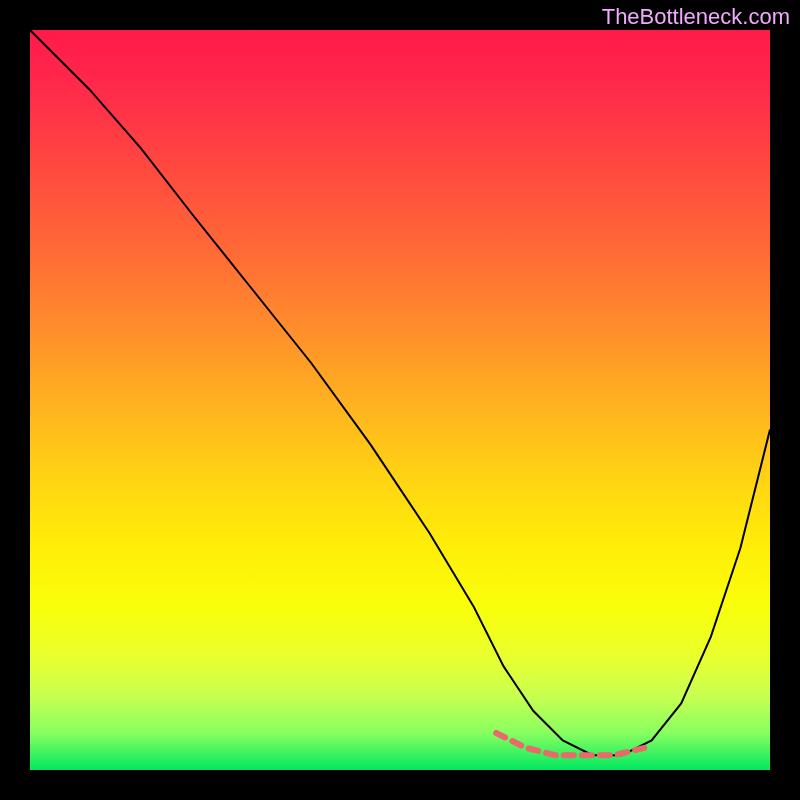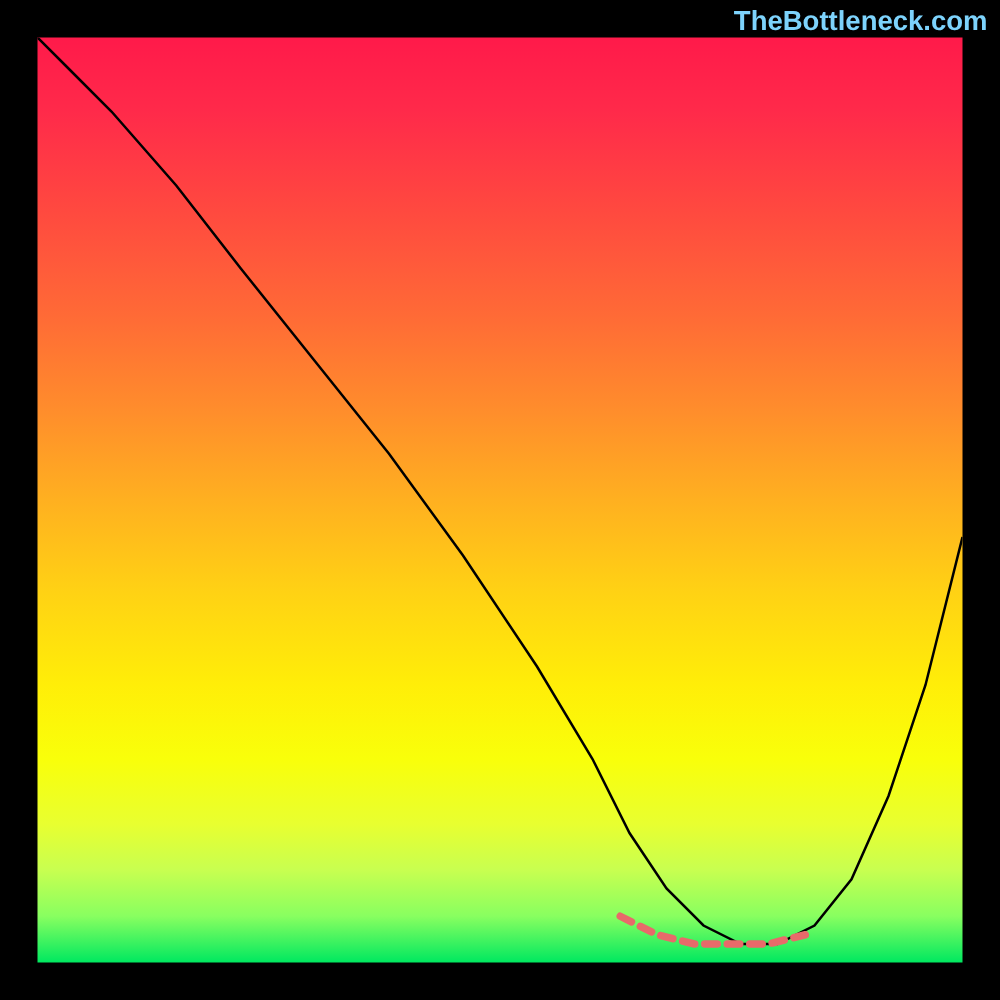--- a/index.html
+++ b/index.html
@@ -1,17 +1,17 @@
 <!DOCTYPE html>
 <html><head>
 <meta charset="utf-8">
 <style>
   * { margin: 0; padding: 0; box-sizing: border-box; }
   body { width: 800px; height: 800px; background: #000; font-family: Arial, sans-serif; position: relative; overflow: hidden; }
-  .watermark { position: absolute; top: 4px; right: 10px; color: #7dd3fc; font-size: 22px; font-weight: 700; z-index: 10; }
+  .watermark { position: absolute; top: 4px; right: 10px; color: #f0abfc; font-size: 22px; font-weight: 400; z-index: 10; }
   .plot-area { position: absolute; left: 30px; top: 30px; width: 740px; height: 740px; }
   .gradient-bg { position: absolute; width: 100%; height: 100%;
     background: linear-gradient(to bottom,
       #ff1a4a 0%,
       #ff2a4a 8%,
       #ff4740 18%,
       #ff6a36 30%,
       #ff8c2c 40%,
       #ffb020 50%,
       #ffd214 60%,

